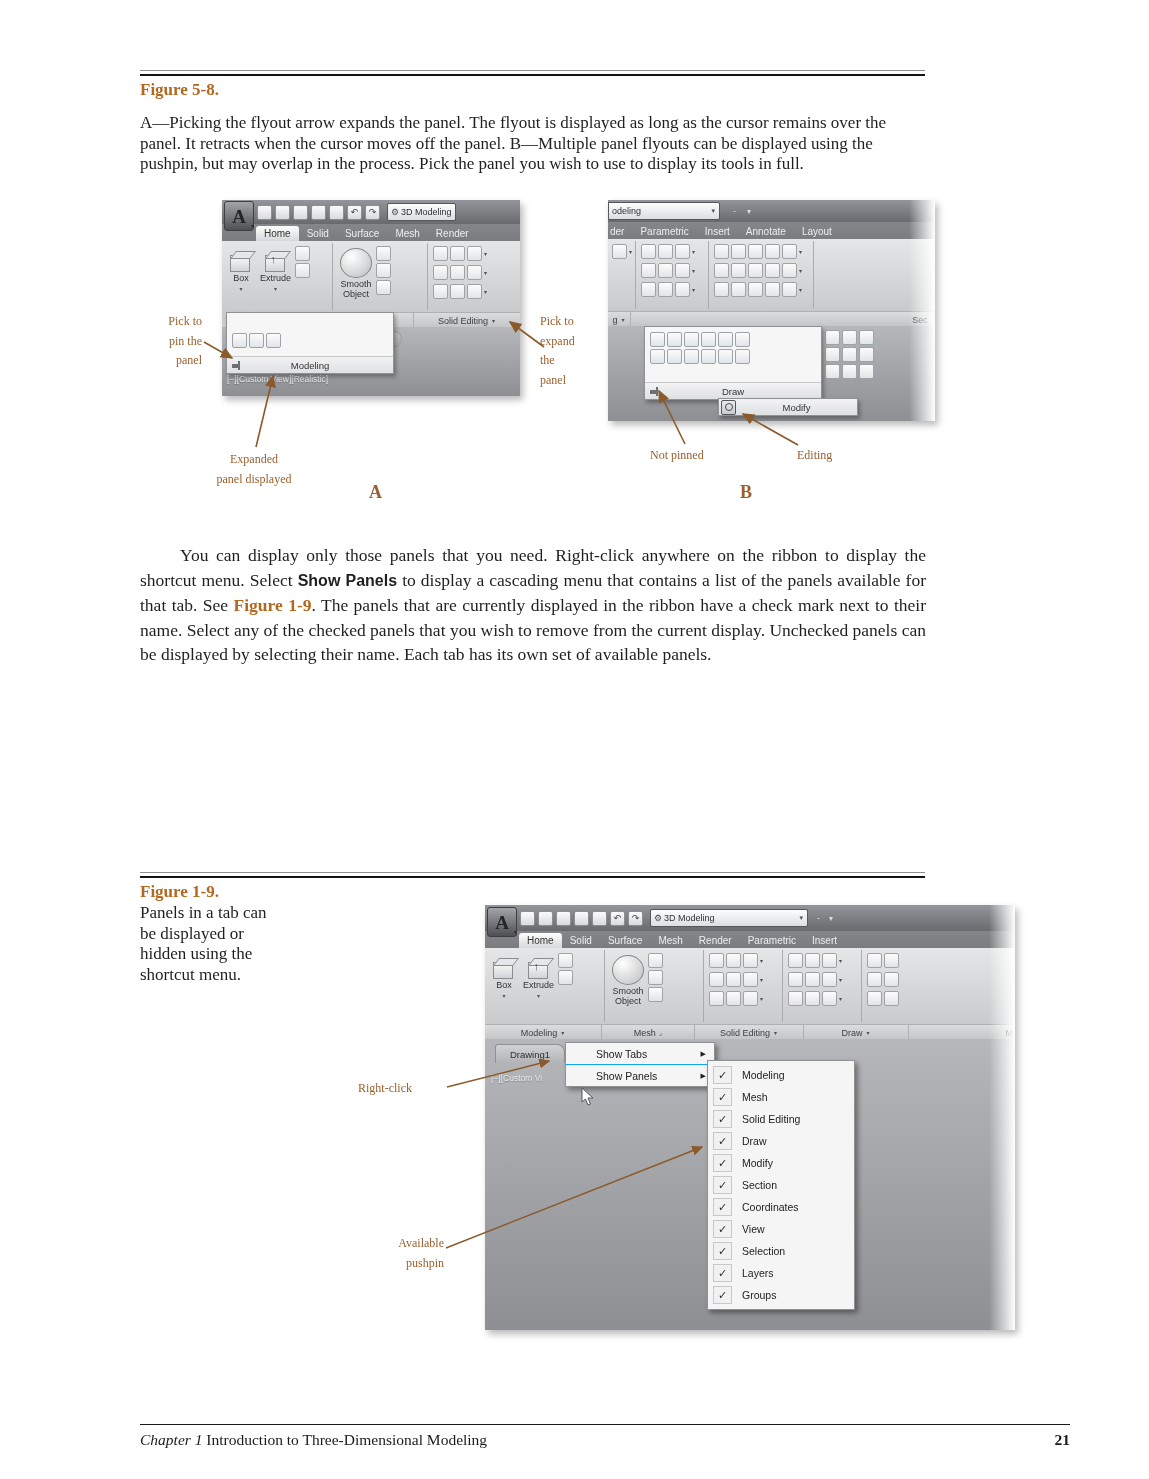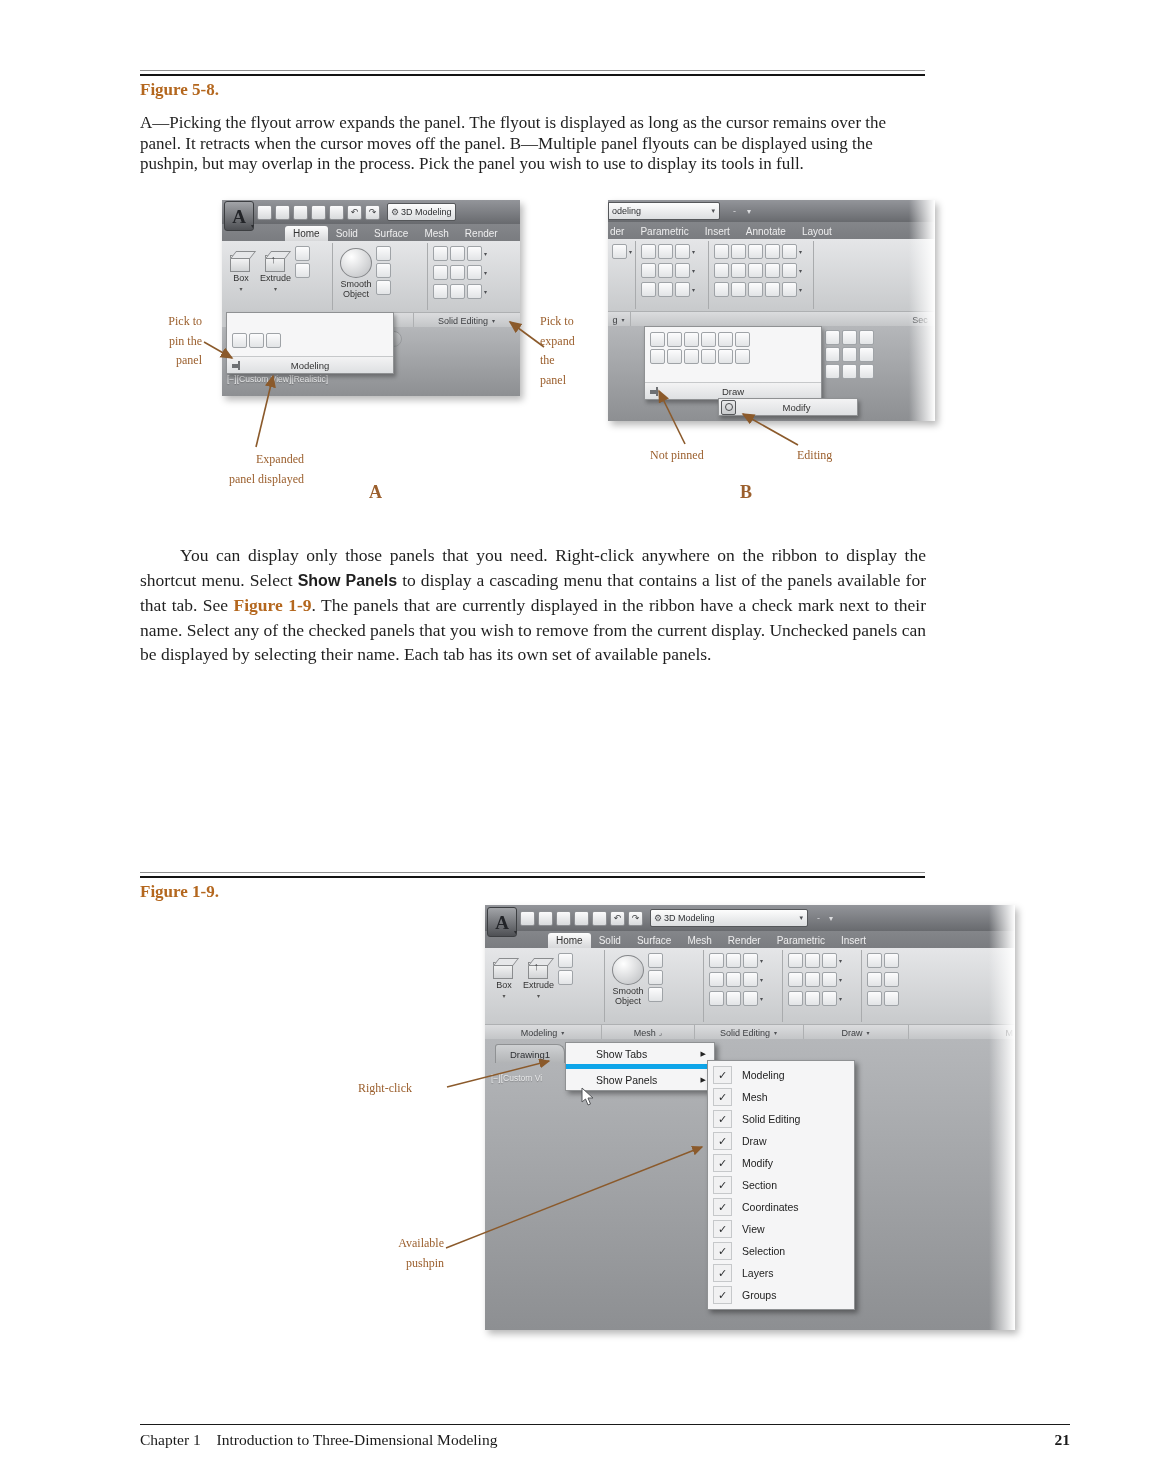--- a/index.html
+++ b/index.html
@@ -13,41 +13,41 @@
   .bodytext{position:absolute;left:140px;top:543px;width:786px;font-size:17.5px;line-height:24.6px;text-align:justify;}
   .bodytext p{margin:0;text-indent:40px;}
   .b-sans{font-family:"Liberation Sans",sans-serif;font-weight:bold;font-size:16px;}
   .figref{color:#b4671e;font-weight:bold;}
   .ann{position:absolute;color:#9b5f2d;font-size:12px;line-height:19.5px;white-space:pre-line;}
   .ann.right{text-align:right;}
   .ann.center{text-align:center;}
   .sub{position:absolute;color:#9b5f2d;font-size:18px;font-weight:bold;}
   .footer-rule{position:absolute;left:140px;top:1424px;width:930px;border-top:1.5px solid #1a1a1a;}
   .footer{position:absolute;left:140px;top:1431px;width:930px;font-size:15.5px;color:#1a1a1a;}
-  .footer .chap{margin-right:12px;}
+  .footer .chap{font-style:italic;margin-right:0;}
   .footer .pg{position:absolute;right:0;top:0;font-weight:bold;}
   
   .shot{position:absolute;background:#c9cbcd;box-shadow:3px 4px 7px rgba(0,0,0,.28);
         font-family:"Liberation Sans",sans-serif;overflow:hidden;}
   .titlebar{position:absolute;left:0;top:0;right:0;height:24px;background:linear-gradient(#93959a,#686a6e);
             display:flex;align-items:center;gap:3px;padding-left:2px;}
   .logo{width:28px;height:28px;margin-top:8px;border-radius:3px;border:1px solid #3c3e41;flex:0 0 auto;
         background:linear-gradient(#a2a4a8,#4e5054);display:flex;align-items:center;justify-content:center;position:relative;z-index:4;}
   .logoA{font-family:"Liberation Serif",serif;font-weight:bold;font-size:19px;color:#222428;line-height:1;}
   .logodrop{position:absolute;right:-1px;bottom:1px;font-size:6px;color:#2c2e31;}
   .qicon{width:13px;height:13px;border:1px solid #8c8e92;border-radius:2px;flex:0 0 auto;
          background:linear-gradient(#fbfbfc,#d8dadc);display:flex;align-items:center;justify-content:center;
          font-size:9px;color:#3c3e41;line-height:1;}
   .wsbox{height:16px;margin-left:4px;border:1px solid #55575a;border-radius:2px;background:linear-gradient(#fdfdfd,#dcdee0);
          display:flex;align-items:center;gap:2px;padding:0 3px;font-size:9px;color:#2e3033;white-space:nowrap;overflow:hidden;}
   .gear{font-size:9px;color:#4a4c4f;}
   .tabrow{position:absolute;left:0;right:0;top:24px;height:17px;background:linear-gradient(#84868a,#7a7c80);
           display:flex;align-items:flex-end;padding-left:34px;}
   .tab{font-size:10px;color:#eeeeef;padding:2px 8px 2px;white-space:nowrap;}
-  .tab.active{background:linear-gradient(#fdfdfd,#d7d8da);color:#333;border-radius:3px 3px 0 0;margin-left:29px;}
+  .tab.active{background:linear-gradient(#fdfdfd,#d7d8da);color:#333;border-radius:3px 3px 0 0;}
   .panels{position:absolute;left:0;right:0;background:linear-gradient(#e5e6e8,#c8cacc);display:flex;align-items:stretch;}
   .vdiv{width:1px;background:#a9abad;margin:2px 1px;}
   .panel{display:flex;align-items:flex-start;padding:3px 3px 0;}
   .bigbtn{display:flex;flex-direction:column;align-items:center;margin:0 3px;}
   .blabel{font-size:9px;color:#333;margin-top:2px;text-align:center;line-height:1.1;}
   .blabel.two{white-space:pre-line;}
   .bdrop{font-size:6px;color:#555;margin-top:1px;}
   .cube{width:26px;height:22px;position:relative;margin-top:6px;}
   .cube::before{content:"";position:absolute;left:2px;top:5px;width:18px;height:15px;
                 background:linear-gradient(#fafafa,#d2d4d6);border:1px solid #8a8c8e;}
@@ -76,21 +76,21 @@
   .pinned{width:13px;height:13px;border:1px solid #55575a;border-radius:2px;background:linear-gradient(#e9eaeb,#c9cbcd);
           display:flex;align-items:center;justify-content:center;}
   .pinned::before{content:"";width:6px;height:6px;border:1.5px solid #4a4c4f;border-radius:50%;}
   .tabshape{position:absolute;width:30px;height:14px;border-radius:4px 10px 10px 4px;background:linear-gradient(#c3c5c7,#a7a9ab);
             border:1px solid #939598;opacity:.8;}
   .filetab{position:absolute;height:18px;border:1px solid #8f9193;border-bottom:none;border-radius:3px 8px 0 0;
            background:linear-gradient(#cfd1d3,#b2b4b6);display:flex;align-items:center;justify-content:center;
            font-size:9.5px;color:#2e3033;}
   .menu{position:absolute;background:#f5f5f6;border:1px solid #8f9193;box-shadow:3px 3px 5px rgba(0,0,0,.38);
         font-size:10.5px;color:#222;z-index:8;}
-  .menurow{height:21px;display:flex;align-items:center;padding-left:30px;position:relative;border-bottom:5px solid #0ea5e9;}
+  .menurow{height:21px;display:flex;align-items:center;padding-left:30px;position:relative;border-bottom:1px solid #0ea5e9;}
   .menurow:last-child{border-bottom:none;}
   .menusub{position:absolute;right:8px;font-size:7px;color:#222;}
   .checkrow{height:22px;display:flex;align-items:center;gap:10px;padding:0 8px 0 5px;}
   .checkbox{width:17px;height:16px;background:#f1f1f2;border:1px solid #c6c8ca;display:flex;align-items:center;
             justify-content:center;font-size:11px;color:#2a2c2e;flex:0 0 auto;}
   .overlay{position:absolute;pointer-events:none;z-index:20;}
   .fade-r{position:absolute;top:0;bottom:0;right:0;width:26px;background:linear-gradient(to right,rgba(255,255,255,0),#ffffff);z-index:9;}
 </style>
 </head>
 <body>
@@ -350,21 +350,21 @@
     <div class="fade-r"></div>
   </div>
 
   <div class="ann right" style="left:136px;top:312px;width:66px;">Pick to
 pin the
 panel</div>
   <div class="ann" style="left:540px;top:312px;width:70px;">Pick to
 expand
 the
 panel</div>
-  <div class="ann center" style="left:164px;top:450px;width:140px;text-align:right;">Expanded
+  <div class="ann center" style="left:184px;top:450px;width:140px;">Expanded
 panel displayed</div>
   <div class="ann" style="left:650px;top:446px;">Not pinned</div>
   <div class="ann" style="left:797px;top:446px;">Editing</div>
   <div class="sub" style="left:369px;top:482px;">A</div>
   <div class="sub" style="left:740px;top:482px;">B</div>
 
   <svg class="overlay" style="left:140px;top:195px;" width="795" height="315">
     <defs>
         <marker id="ah1" markerWidth="9" markerHeight="8" refX="7" refY="3.5" orient="auto">
       <path d="M0,0 L8,3.5 L0,7 Z" fill="#8b5a2b"></path>
@@ -376,20 +376,24 @@
     <line x1="545" y1="249" x2="519" y2="196" stroke="#8b5a2b" stroke-width="1.6" marker-end="url(#ah1)"></line>
     <line x1="658" y1="250" x2="603" y2="219" stroke="#8b5a2b" stroke-width="1.6" marker-end="url(#ah1)"></line>
   </svg>
 
   <div class="bodytext">
     <p><span>You can display only those panels that you need. Right-click anywhere on the ribbon to display the shortcut menu. Select </span><span class="b-sans">Show Panels</span><span> to display a cascading menu that contains a list of the panels available for that tab. See </span><span class="figref">Figure 1-9</span><span>. The panels that are currently displayed in the ribbon have a check mark next to their name. Select any of the checked panels that you wish to remove from the current display. Unchecked panels can be displayed by selecting their name. Each tab has its own set of available panels.</span></p>
   </div>
 
   <div class="rule" style="top:872px;"></div>
   <div class="figheading" style="left:140px;top:882px;text-align:right;">Figure 1-9.</div>
+  <div class="caption narrow" style="left:140px;top:903px;width:210px;">Panels in a tab can
+be displayed or
+hidden using the
+shortcut menu.</div>
 
   <div class="shot" style="left:485px;top:905px;width:530px;height:425px;">
     <div class="titlebar" style="height:26px;">
       <div class="logo">
         <span class="logoA">A</span>
         <span class="logodrop">▾</span>
       </div>
       <span class="qicon"></span>
       <span class="qicon"></span>
       <span class="qicon"></span>

